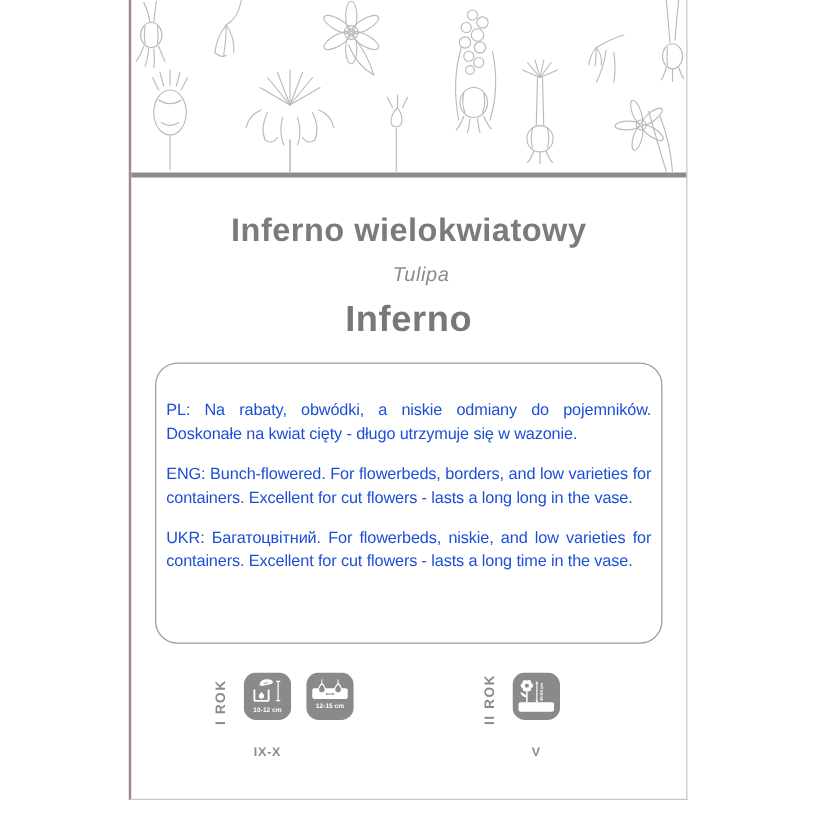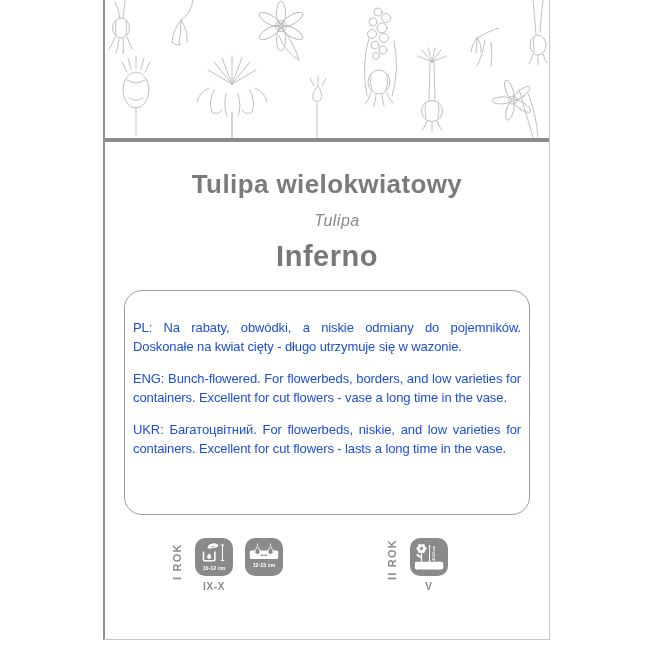--- a/index.html
+++ b/index.html
@@ -36,21 +36,21 @@
   .year-group { display:flex; }
   .year-group.year2 { margin-left:91px; }
   .year-label {
     writing-mode:vertical-rl; transform:rotate(180deg);
     font-size:11px; font-weight:bold; color:#8a8a8a; letter-spacing:1.2px;
     height:42px; margin-right:12px;
   }
   .icon-col { width:38px; margin-right:12px; text-align:center; }
   .picto { width:38px; height:38px; }
   .picto svg { display:block; }
-  .sub-label { margin-top:5px; font-size:10px; font-weight:bold; color:#8a8a8a; letter-spacing:.6px; min-height:12px; }
+  .sub-label { margin-top:21px; font-size:10px; font-weight:bold; color:#8a8a8a; letter-spacing:.6px; min-height:12px; }
 
   svg text { font-family:"Liberation Sans",sans-serif; font-weight:bold; fill:#ffffff; }
 </style>
 </head>
 <body>
 
 <div class="stage">
   <div class="bulb-label">
 
     <div class="illustration">
@@ -175,27 +175,27 @@
           <path d="M429 38 q-1 7 0 14"></path>
           <path d="M428 54 q-2 7 -4 10"></path>
             <path d="M433 55 l0 10"></path>
             <path d="M438 54 q2 6 4 9"></path>
         </g>
       </svg>
     </div>
 
     <div class="divider"></div>
 
-    <h1 class="title">Tulipa wielokwiatowy</h1>
+    <h1 class="title">Inferno wielokwiatowy</h1>
     <div class="genus">Tulipa</div>
     <h2 class="variety">Inferno</h2>
 
     <div class="desc-box">
       <p>PL: Na rabaty, obwódki, a niskie odmiany do pojemników. Doskonałe na kwiat cięty - długo utrzymuje się w wazonie.</p>
-      <p>ENG: Bunch-flowered. For flowerbeds, borders, and low varieties for containers. Excellent for cut flowers - vase a long time in the vase.</p>
+      <p>ENG: Bunch-flowered. For flowerbeds, borders, and low varieties for containers. Excellent for cut flowers - lasts a long long in the vase.</p>
       <p>UKR: Багатоцвітний. For flowerbeds, niskie, and low varieties for containers. Excellent for cut flowers - lasts a long time in the vase.</p>
     </div>
 
     <div class="info-row">
 
       <div class="year-group">
         <div class="year-label">I ROK</div>
 
         <div class="icon-col">
           <div class="picto">

